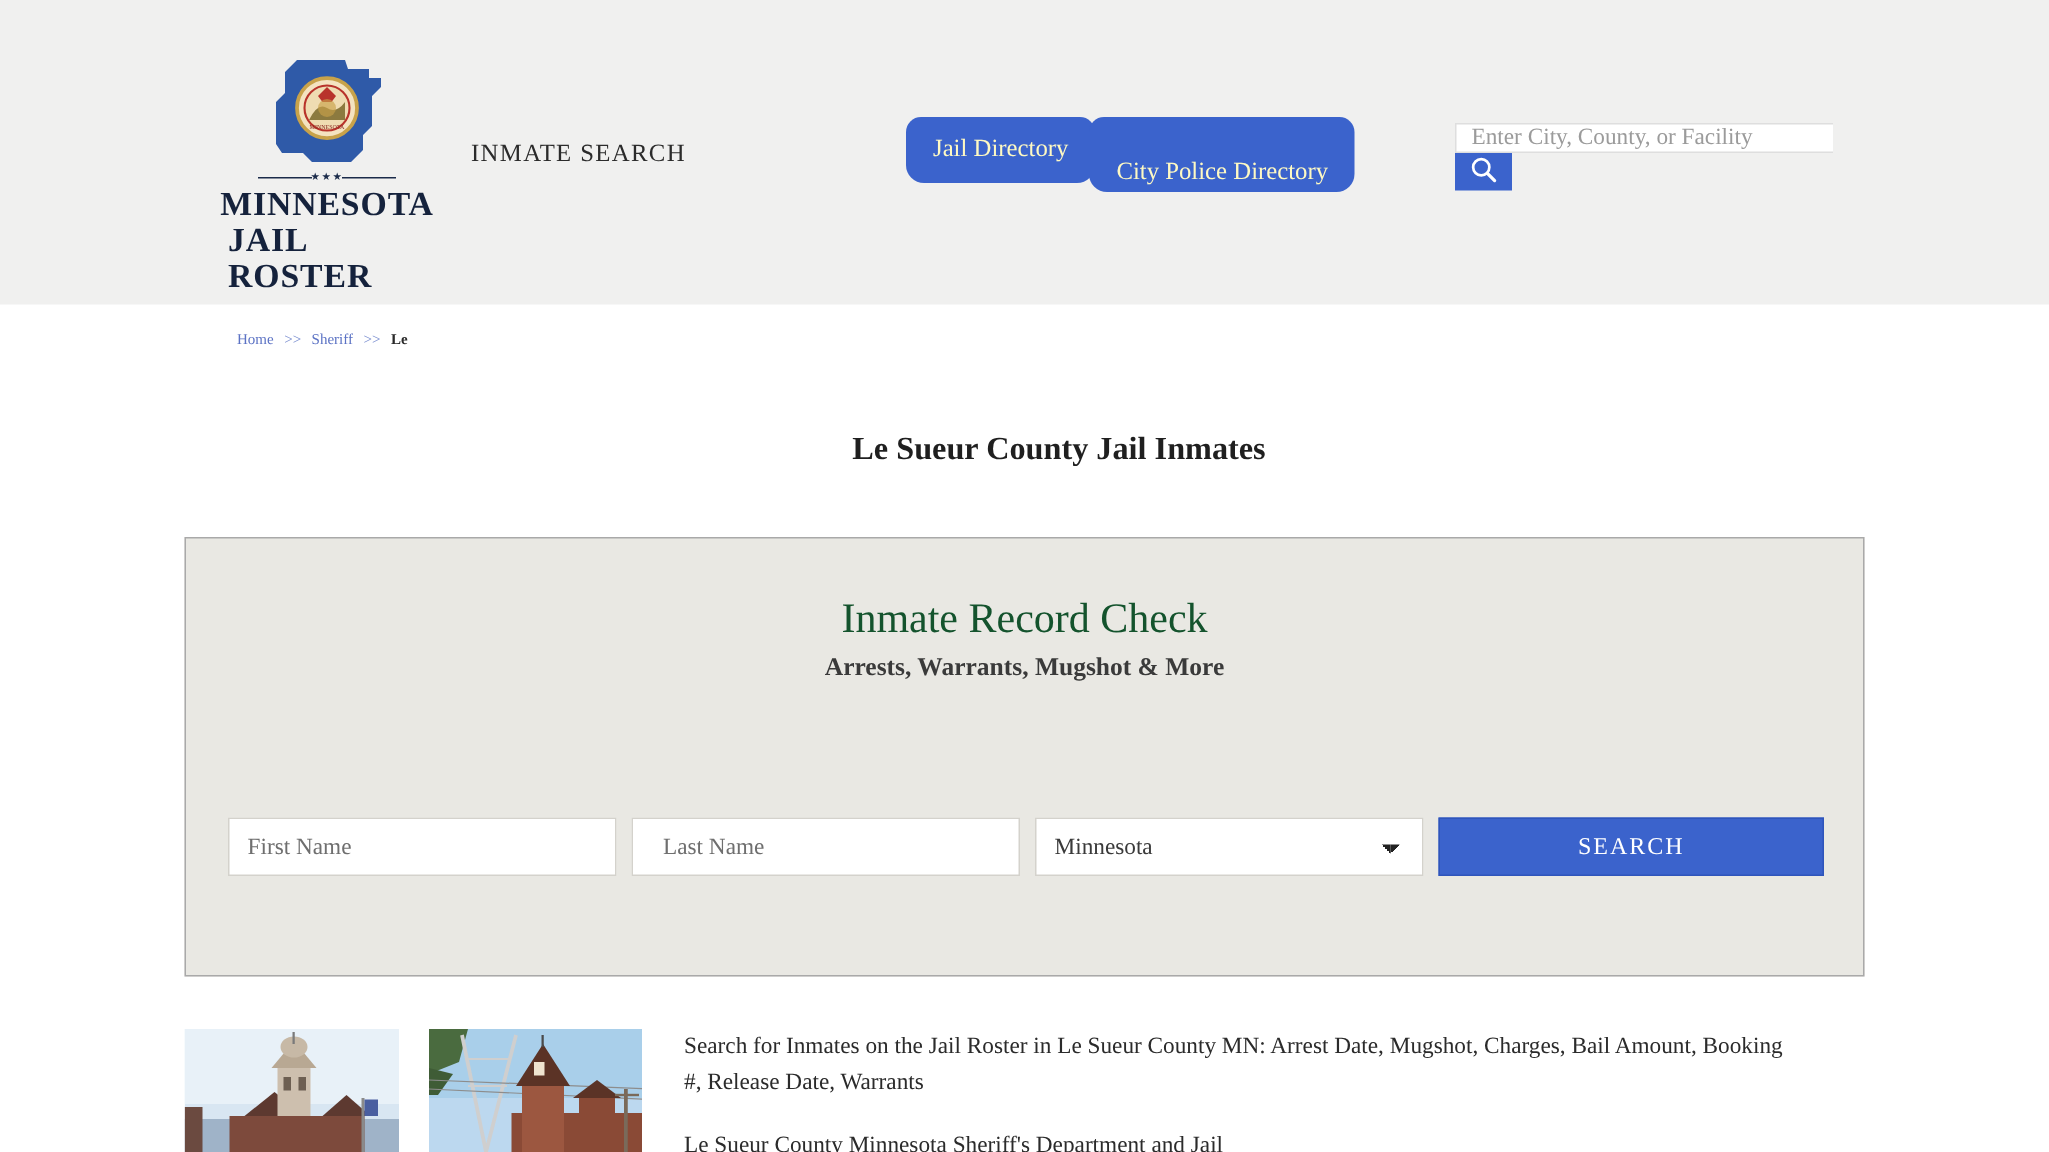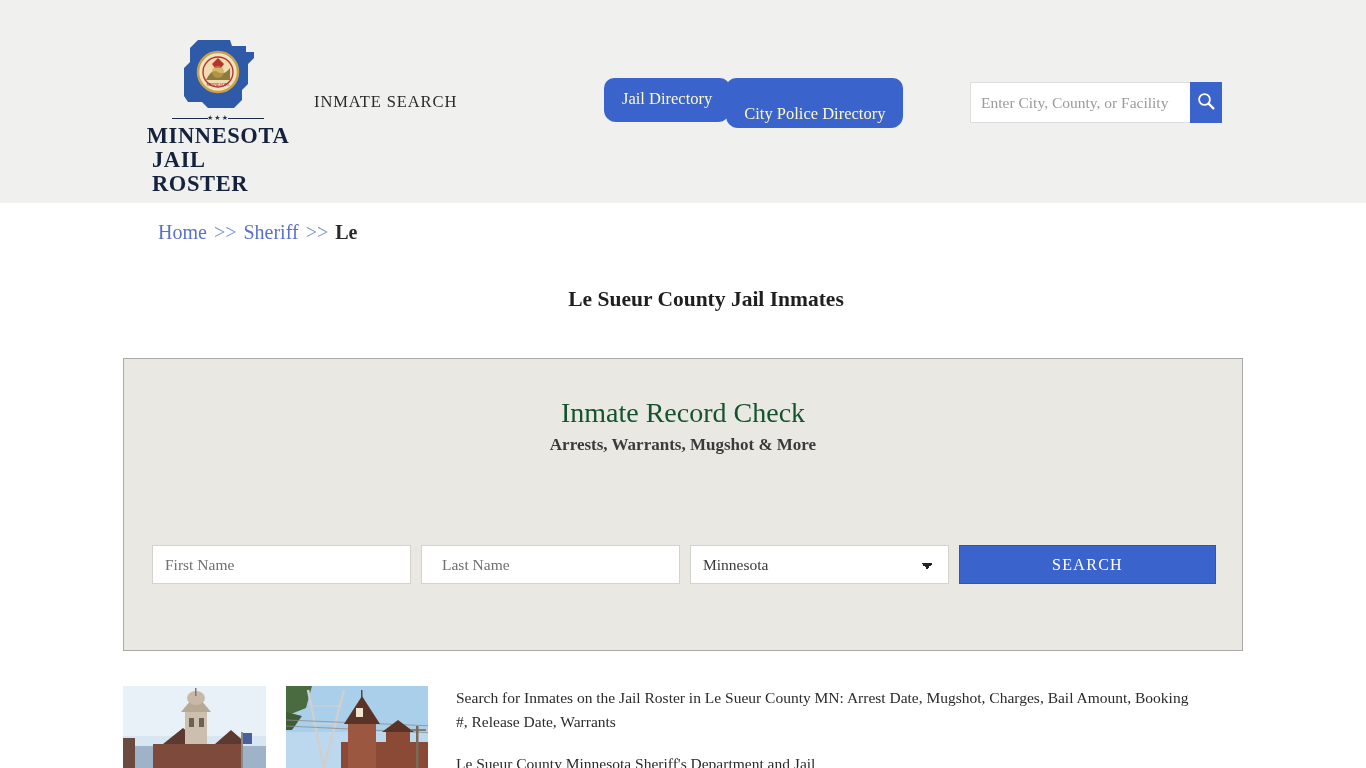--- a/index.html
+++ b/index.html
@@ -82,20 +82,21 @@
     height: 50px;
     margin-left: -4px;
     padding-top: 26px;
   }
 
   .search-wrap {
     position: absolute;
     left: 970px; top: 82px;
     width: 252px; height: 41px;
     display: flex;
+    flex-direction: column;
   }
   .search-input {
     flex: 1;
     height: 41px;
     border: 1px solid #dedede;
     border-right: none;
     background: #ffffff;
     padding: 0 10px;
     font-size: 15.5px;
     font-family: "Liberation Serif", serif;
@@ -108,21 +109,21 @@
     background: #3b63cc;
     border: none;
     display: flex; align-items: center; justify-content: center;
     cursor: pointer;
   }
 
   
   .breadcrumb {
     position: absolute;
     left: 158px; top: 221px;
-    font-size: 20px;
+    font-size: 10px;
     font-family: "Liberation Serif", serif;
     color: #333;
   }
   .crumb-link { color: #5b72c4; text-decoration: none; cursor: pointer; }
   .crumb-sep { color: #7b8fd0; margin: 0 7px; }
   .crumb-current { color: #2a2a2a; font-weight: bold; }
 
   
   .page-title {
     position: absolute;

